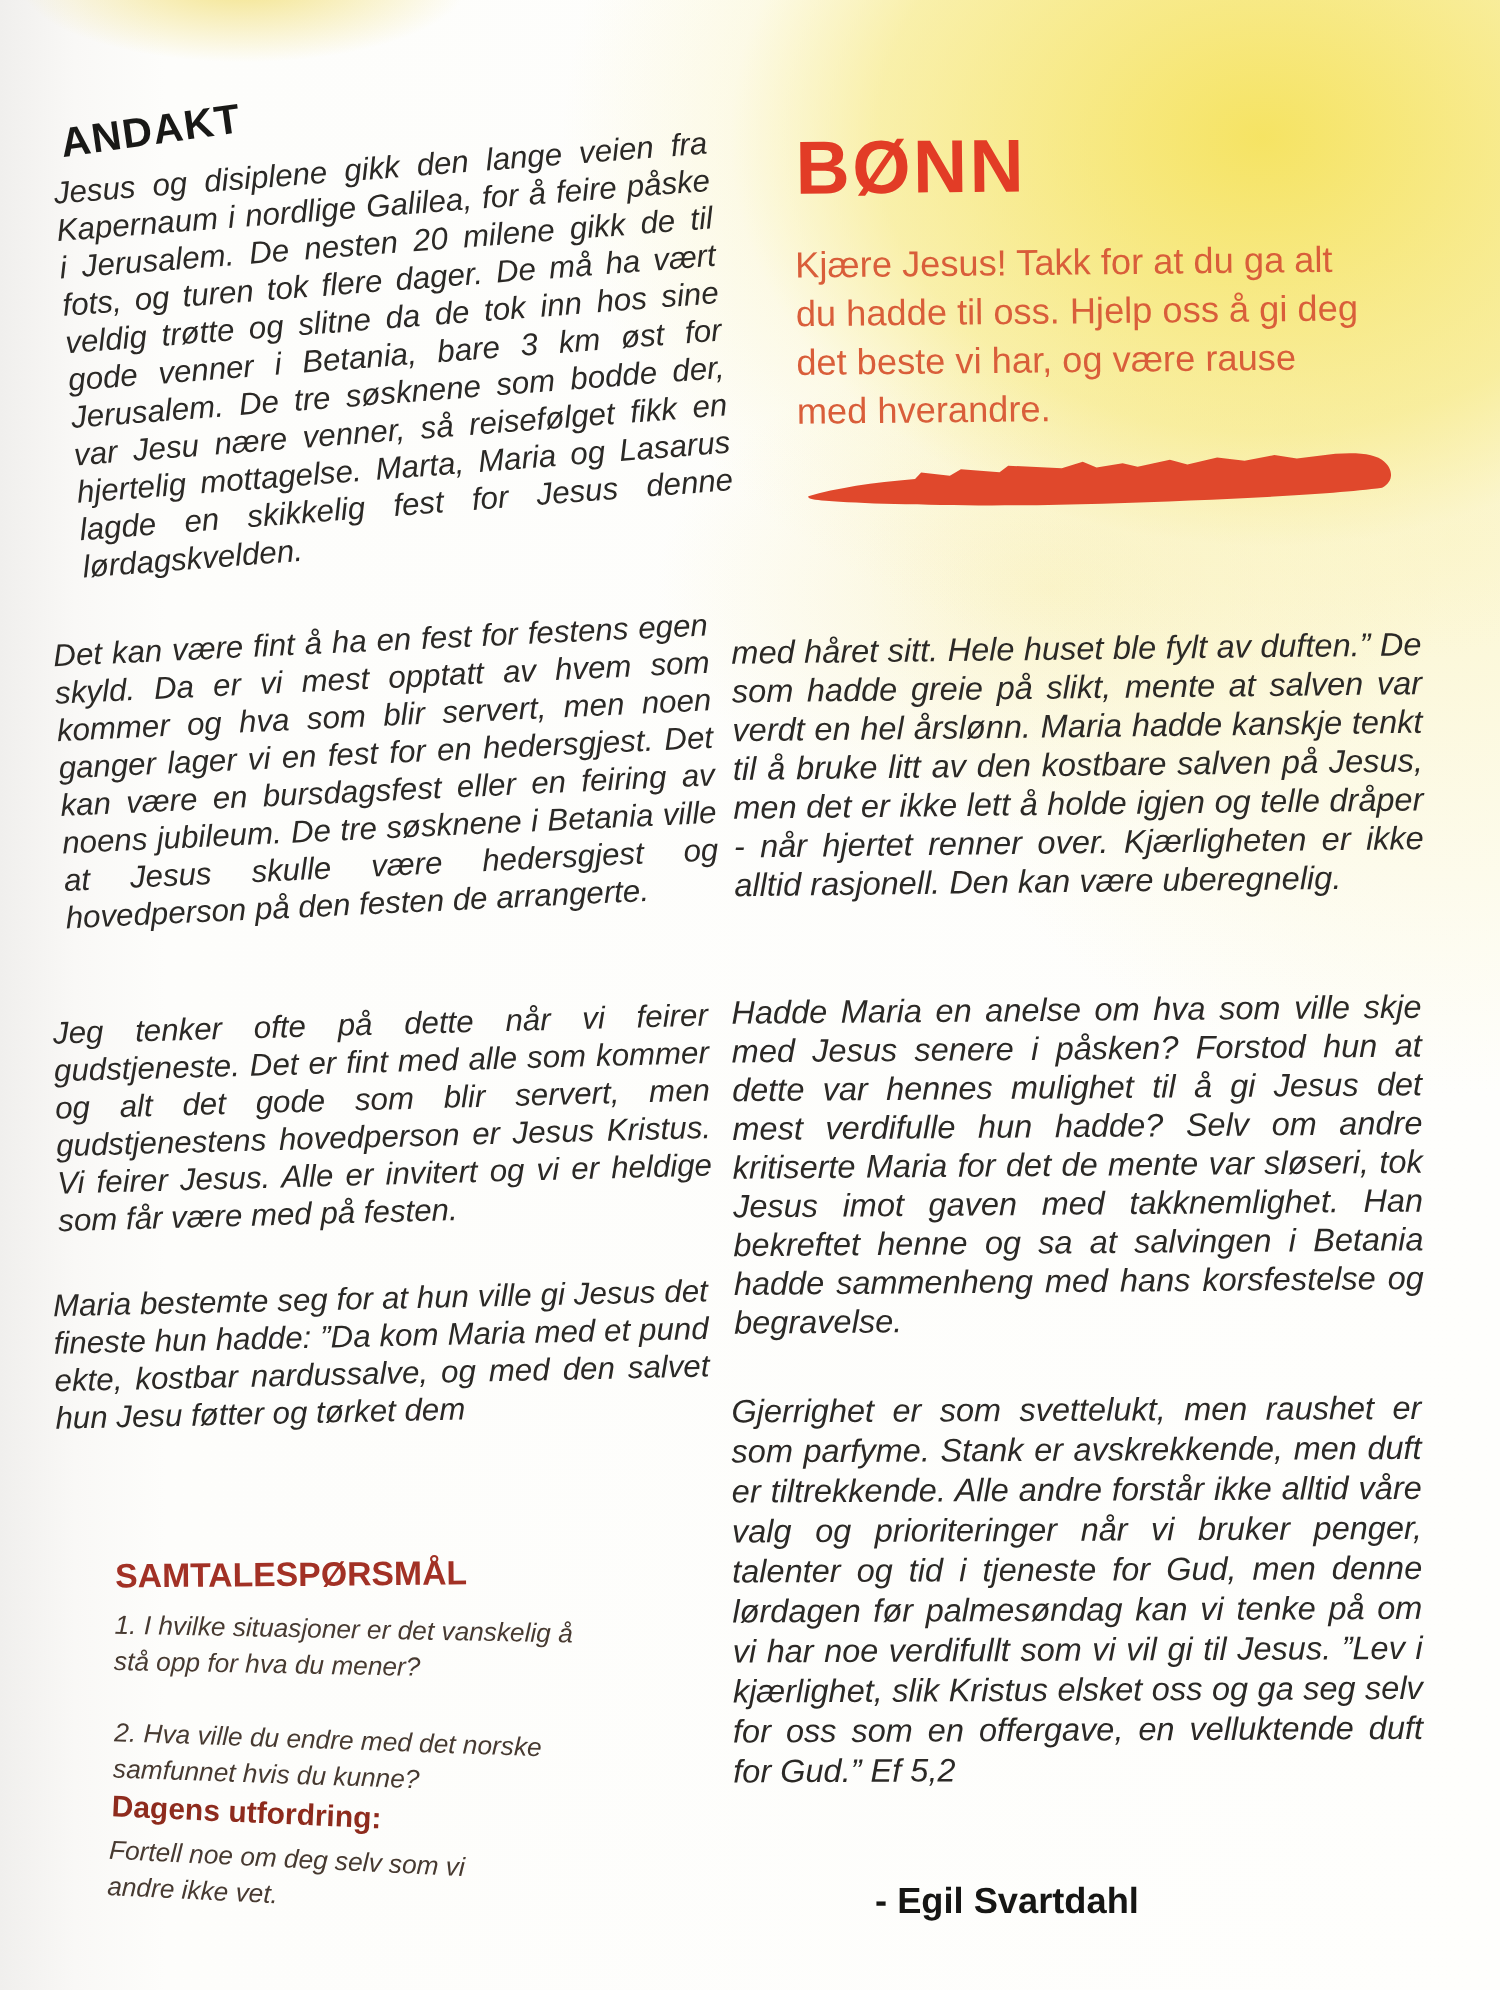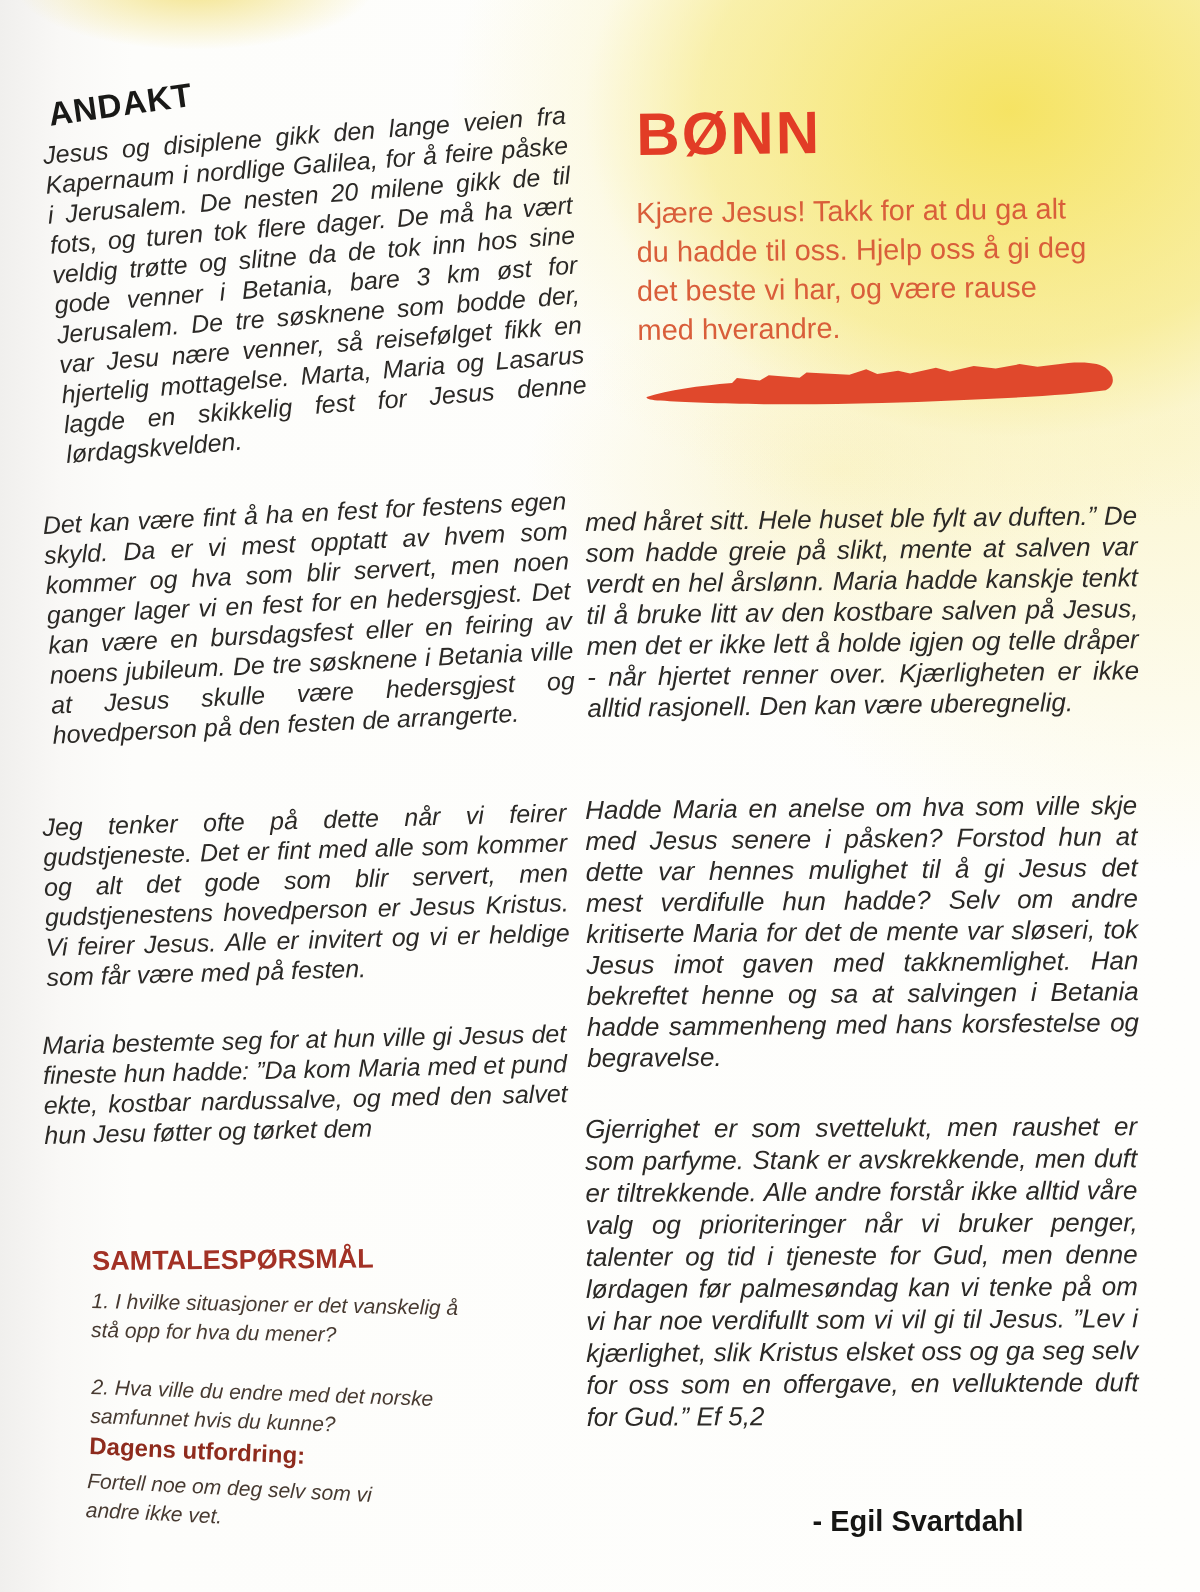--- a/index.html
+++ b/index.html
@@ -73,21 +73,21 @@
     transform:rotate(2.6deg);transform-origin:left top;
   }
   .challenge-text{
     position:absolute;left:88px;top:1466px;width:330px;
     font-size:21px;line-height:29px;font-style:italic;color:#473a31;
     transform:rotate(2.8deg);transform-origin:left top;
   }
   
   .author{
     position:absolute;left:700px;top:1505px;width:436px;
-    text-align:center;
+    text-align:left;
     font-size:29px;font-weight:bold;color:#161614;
   }
 </style>
 </head>
 <body>
 
 <div class="page">
 
   <div class="kicker">ANDAKT</div>
 

